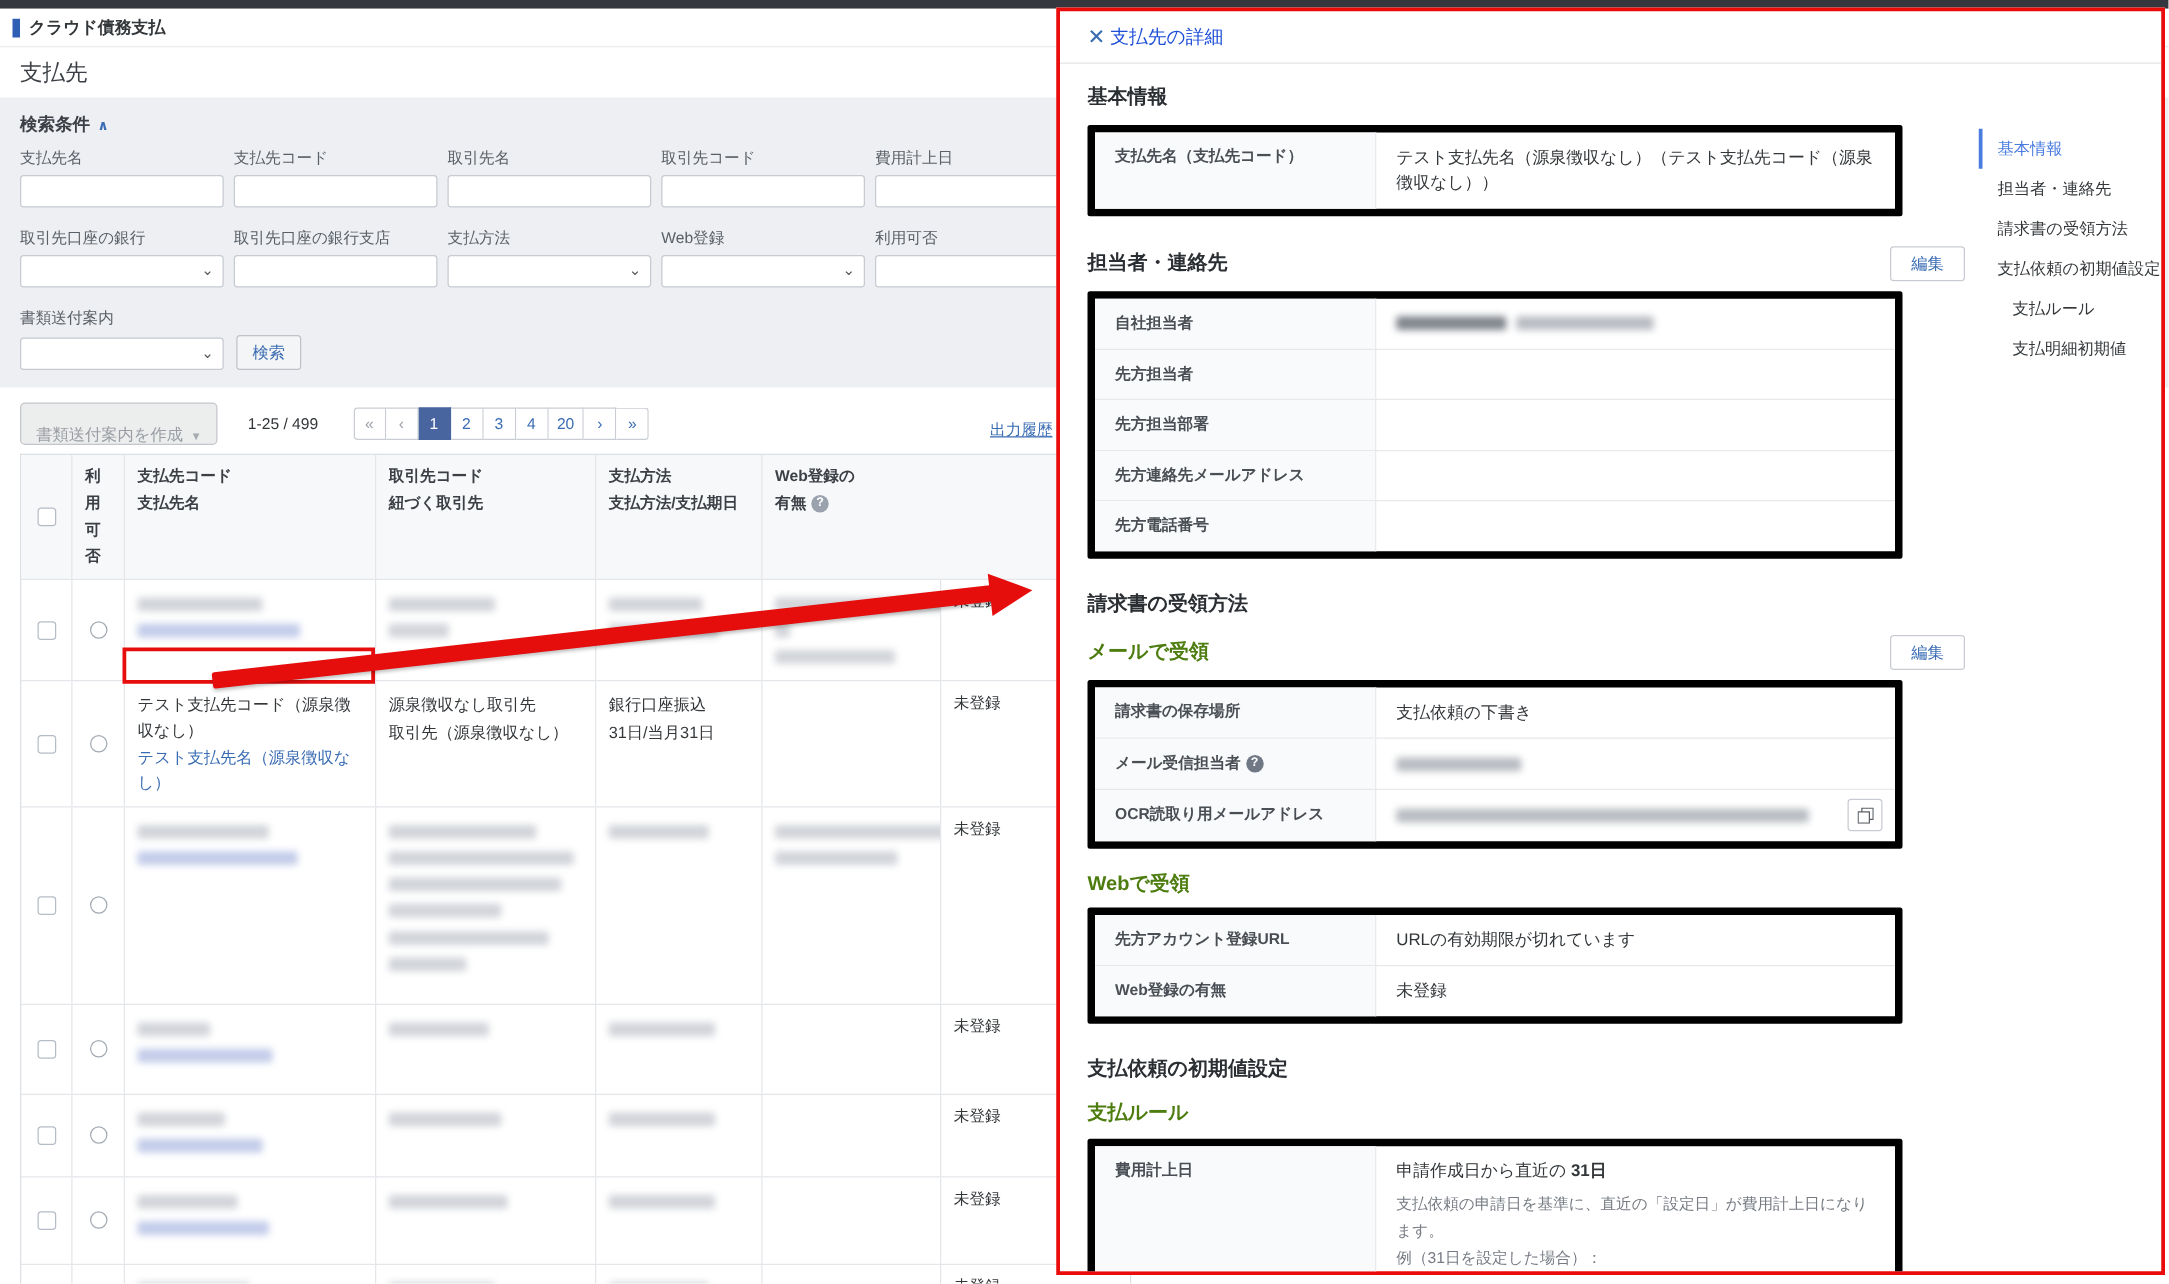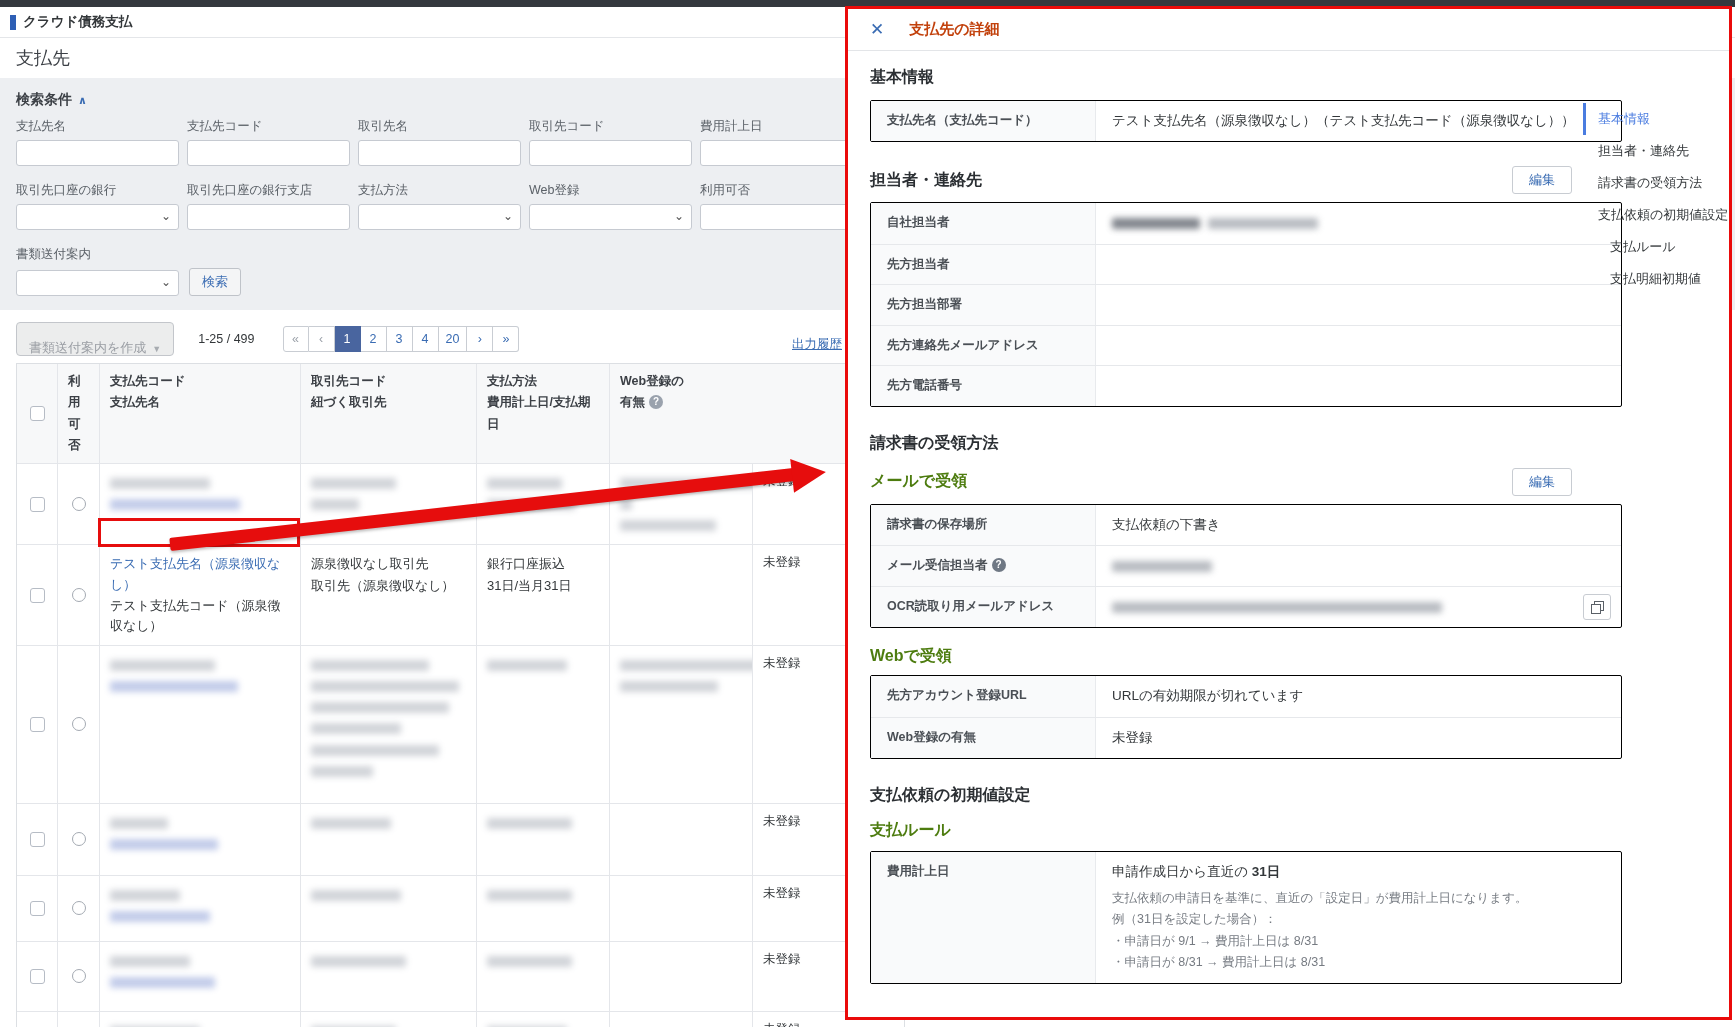--- a/index.html
+++ b/index.html
@@ -63,28 +63,28 @@
 
   
   .anno-box { position:absolute; left:98px; top:518px; width:202px; height:29px; border:3px solid #e60d0d; z-index:6; pointer-events:none; }
   .anno-shaft { position:absolute; left:170px; top:538px; width:632px; height:13px; background:#e60d0d; transform:rotate(-6.4deg); transform-origin:left center; z-index:6; border-radius:2px; pointer-events:none; box-shadow:0 2px 3px rgba(0,0,0,.25); }
   .anno-head { position:absolute; left:792px; top:457px; width:0; height:0; border-left:34px solid #e60d0d; border-top:17px solid transparent; border-bottom:17px solid transparent; transform:rotate(-6.4deg); z-index:6; pointer-events:none; }
 
   
   .panel { position:absolute; left:845px; top:6px; width:887px; height:1014px; background:#fff; border:3px solid #ea0b0b; z-index:10; overflow:hidden; }
   .panel-head { display:flex; align-items:center; padding:11px 22px; border-bottom:1px solid #e3e5e8; }
   .close-x { color:#3a6cb3; font-size:17px; font-weight:bold; cursor:pointer; line-height:1; }
-  .panel-title { font-size:15px; color:#c2410c; margin-left:25px;font-weight:bold; }
+  .panel-title { font-size:15px; color:#1d4ed8; margin-left:4px; }
   .panel-body { position:relative; padding:16px 0 0 22px; }
   .pcontent { width:702px; }
   .sec-h { font-size:16px; font-weight:bold; color:#2b2f33; }
   .sub-h { font-size:16px; font-weight:bold; color:#4d7c0f; }
   .sec-row { display:flex; justify-content:space-between; align-items:center; width:702px; }
   .btn-edit { height:28px; padding:0 16px; background:#fff; border:1px solid #c8ccd2; border-radius:3px; color:#3a6cb3; font-size:13px; font-family:inherit; cursor:pointer; }
-  .ftable { width:752px; border:1px solid #000000; border-radius:2px; }
+  .ftable { width:652px; border:6px solid #000000; border-radius:2px; }
   .frow2 { display:grid; grid-template-columns:225px 1fr; border-top:1px solid #e6e8eb; position:relative; }
   .frow2:first-child { border-top:none; }
   .lcell { background:#f9fafb; border-right:1px solid #e8eaed; padding:11px 16px; font-size:12.5px; font-weight:bold; color:#4a4f55; line-height:1.4; }
   .vcell { padding:10px 16px; font-size:13.5px; color:#33373a; min-height:37px; line-height:1.5; }
   .note { font-size:12.5px; color:#767b82; line-height:1.7; }
   .note-top { margin-top:6px; }
   .copy-btn { position:absolute; right:10px; top:50%; transform:translateY(-50%); width:28px; height:26px; background:#fff; border:1px solid #c8ccd2; border-radius:3px; display:flex; align-items:center; justify-content:center; cursor:pointer; }
   .emph { font-weight:bold; }
   .mt8{margin-top:8px;} .mt10{margin-top:10px;} .mt12{margin-top:12px;} .mt14{margin-top:14px;} .mt18{margin-top:18px;} .mt24{margin-top:24px;} .mt26{margin-top:26px;}
 
@@ -188,21 +188,21 @@
       <div class="cell">
           <div>支払先コード</div>
           <div>支払先名</div>
         </div>
       <div class="cell">
           <div>取引先コード</div>
           <div>紐づく取引先</div>
         </div>
       <div class="cell">
           <div>支払方法</div>
-          <div>費用計上日/支払期日</div>
+          <div>支払方法/支払期日</div>
         </div>
       <div class="cell">
           <div>Web登録の</div>
           <div><span>有無</span><span class="qicon">?</span></div>
         </div>
     </div>
     <div id="tbody">
         <div class="trow" style="min-height: 70px;">
           <div class="cell ctr">
             <span class="checkbox"></span>
@@ -230,22 +230,22 @@
           <div class="cell web-status">未登録</div>
         </div>
         <div class="trow" style="min-height: 67px;">
           <div class="cell ctr">
             <span class="checkbox"></span>
           </div>
           <div class="cell ctr">
             <span class="radio"></span>
           </div>
           <div class="cell">
+            <div class="cline"><span>テスト支払先コード（源泉徴収なし）</span></div>
             <div class="cline"><a class="link">テスト支払先名（源泉徴収なし）</a></div>
-            <div class="cline"><span>テスト支払先コード（源泉徴収なし）</span></div>
           </div>
           <div class="cell">
             <div class="cline"><span>源泉徴収なし取引先</span></div>
             <div class="cline"><span>取引先（源泉徴収なし）</span></div>
           </div>
           <div class="cell">
             <div class="cline"><span>銀行口座振込</span></div>
             <div class="cline"><span>31日/当月31日</span></div>
           </div>
           <div class="cell"></div>

